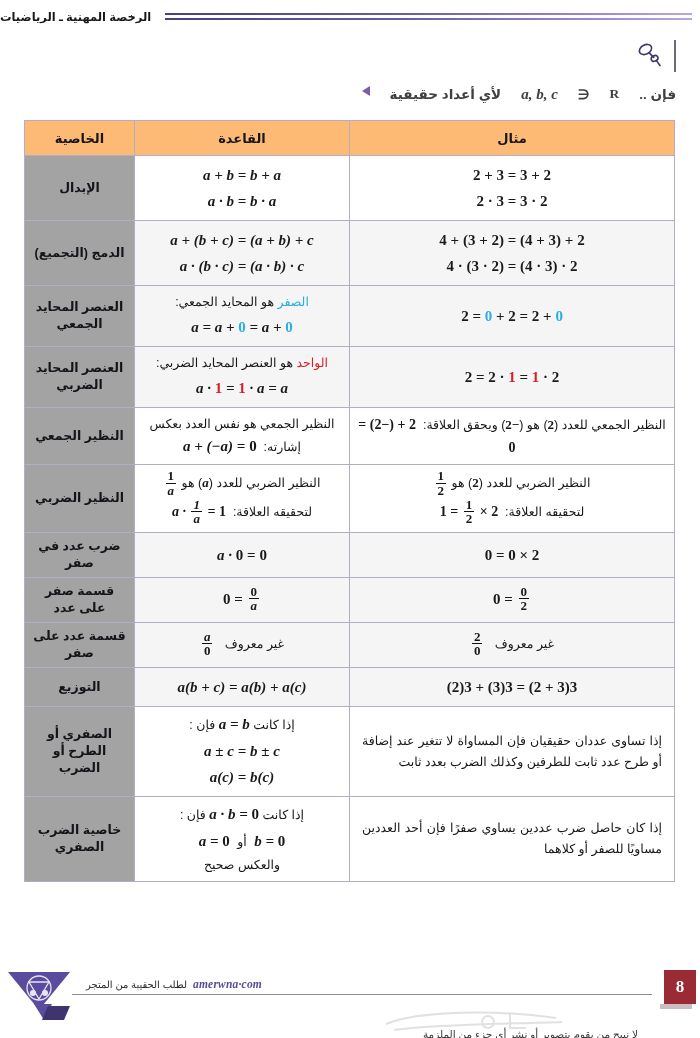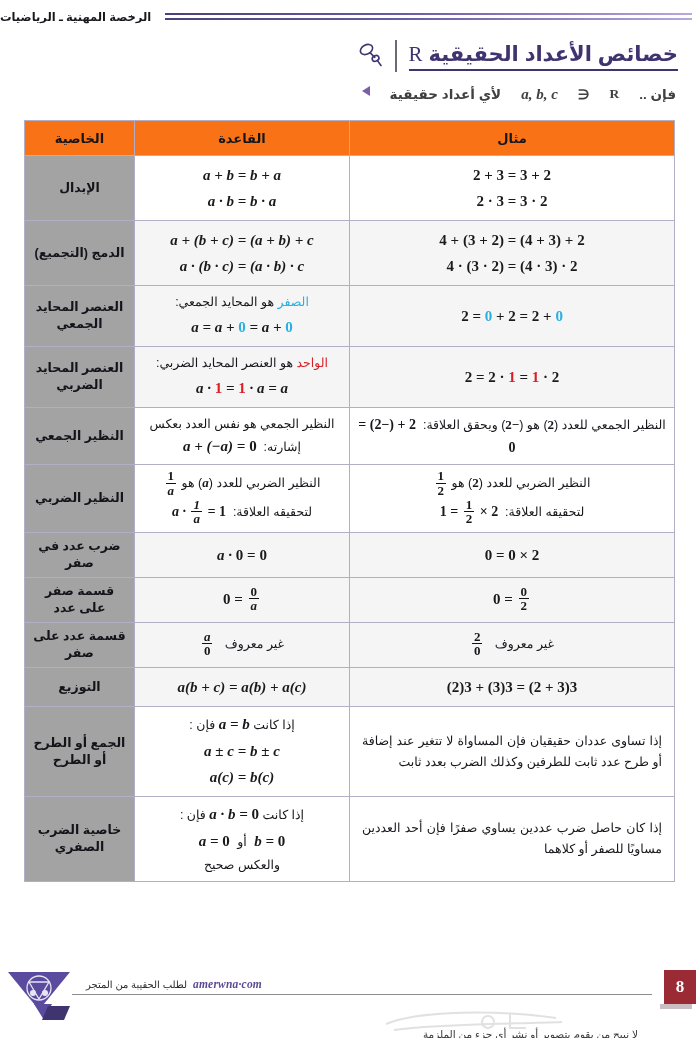--- a/index.html
+++ b/index.html
@@ -120,21 +120,21 @@
     direction: rtl;
     table-layout: fixed;
   }
   table.props td, table.props th {
     border: 1px solid #b3adc6;
     padding: 5px 6px;
     vertical-align: middle;
     text-align: center;
   }
   thead th {
-    background: #f97316;
+    background: #fdba74;
     font-size: 13px;
     font-weight: 700;
     color: #15151c;
     height: 24px;
     padding: 4px 6px;
   }
   col.c-prop { width: 110px; }
   col.c-rule { width: 215px; }
   col.c-ex   { width: 325px; }
 
@@ -305,24 +305,20 @@
     <svg viewBox="0 0 28 30" width="28" height="30" aria-hidden="true">
       <g fill="none" stroke="#3f3470" stroke-width="1.6" stroke-linecap="round" stroke-linejoin="round">
         <ellipse cx="11.5" cy="8.5" rx="6.5" ry="4.6" transform="rotate(-28 11.5 8.5)"></ellipse>
         <path d="M15.5 12.2 L19.8 16.3"></path>
         <ellipse cx="20.6" cy="17.4" rx="3.5" ry="2.7" transform="rotate(-28 20.6 17.4)"></ellipse>
         <path d="M22.4 19.6 L26 24.5"></path>
       </g>
     </svg>
   </span>
   <div class="heading-divider"></div>
-  <div class="heading-text">
-    <span>خصائص الأعداد الحقيقية</span>
-    <span class="latin">R</span>
-  </div>
 </div>
 
 <div class="subtitle">
   <span class="tri-bullet"></span>
   <span>لأي أعداد حقيقية</span>
   <span class="math">a, b, c</span>
   <span class="up">∈</span>
   <span class="up">R</span>
   <span>فإن ..</span>
 </div>
@@ -492,21 +488,21 @@
 
     <tr>
       <td class="ex">
         <div class="rtl-para" style="text-align:justify; padding:0 6px;">إذا تساوى عددان حقيقيان فإن المساواة لا تتغير عند إضافة أو طرح عدد ثابت للطرفين وكذلك الضرب بعدد ثابت</div>
       </td>
       <td class="rule">
         <div class="rtl-para">إذا كانت <span class="math">a = b</span> فإن :</div>
         <span class="line math">a ± c = b ± c</span>
         <span class="line math">a(c) = b(c)</span>
       </td>
-      <td class="prop">الجمع أو الطرح أو الطرح</td>
+      <td class="prop">الصفري أو الطرح أو الضرب</td>
     </tr>
 
     <tr>
       <td class="ex">
         <div class="rtl-para" style="text-align:justify; padding:0 6px;">إذا كان حاصل ضرب عددين يساوي صفرًا فإن أحد العددين مساويًا للصفر أو كلاهما</div>
       </td>
       <td class="rule">
         <div class="rtl-para">إذا كانت <span class="math">a · b = <span class="num">0</span></span> فإن :</div>
         <span class="line math">b = <span class="num">0</span> &nbsp;<span class="ar">أو</span>&nbsp; a = <span class="num">0</span></span>
         <div class="rtl-para">والعكس صحيح</div>

